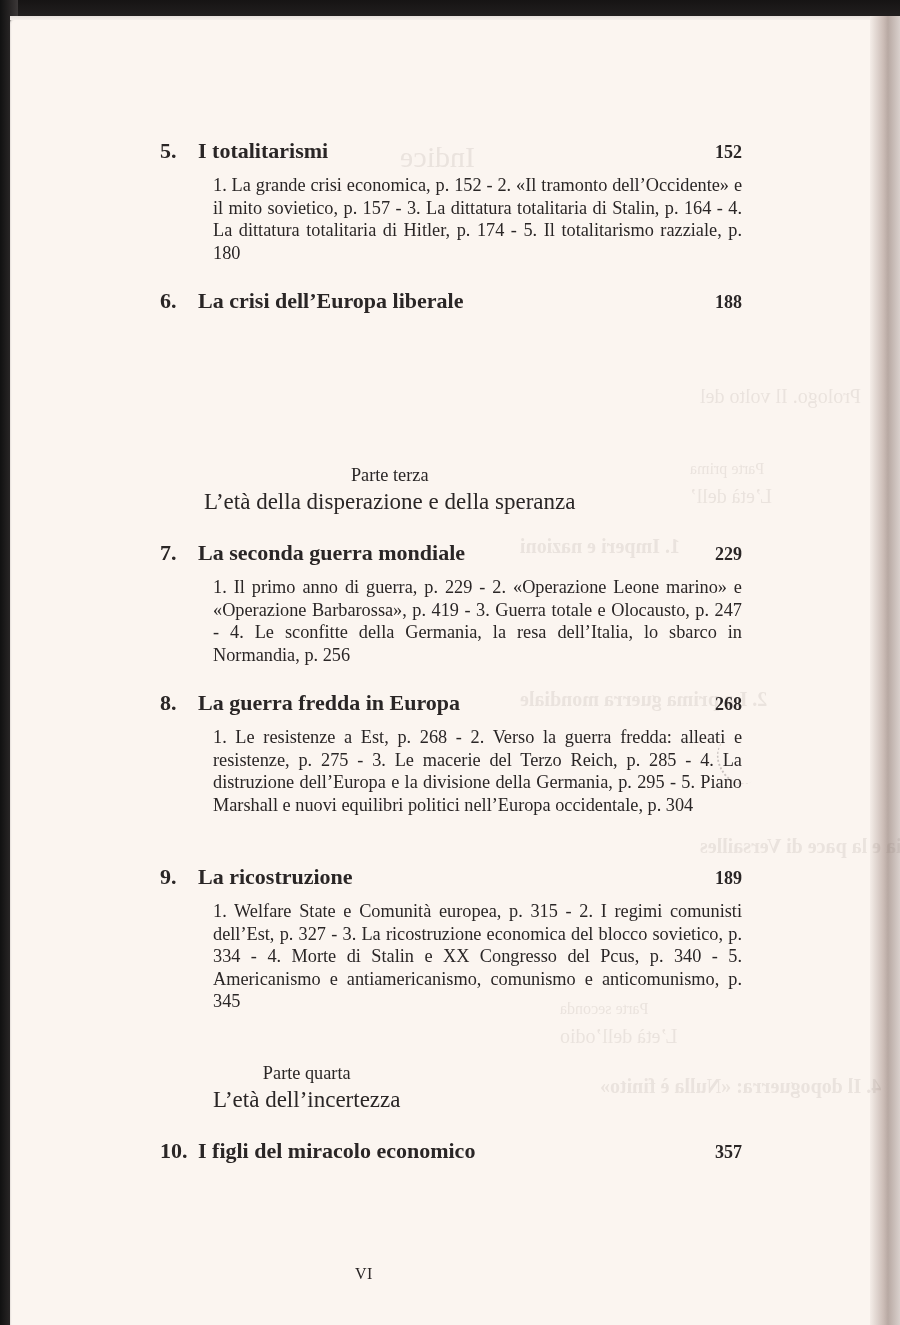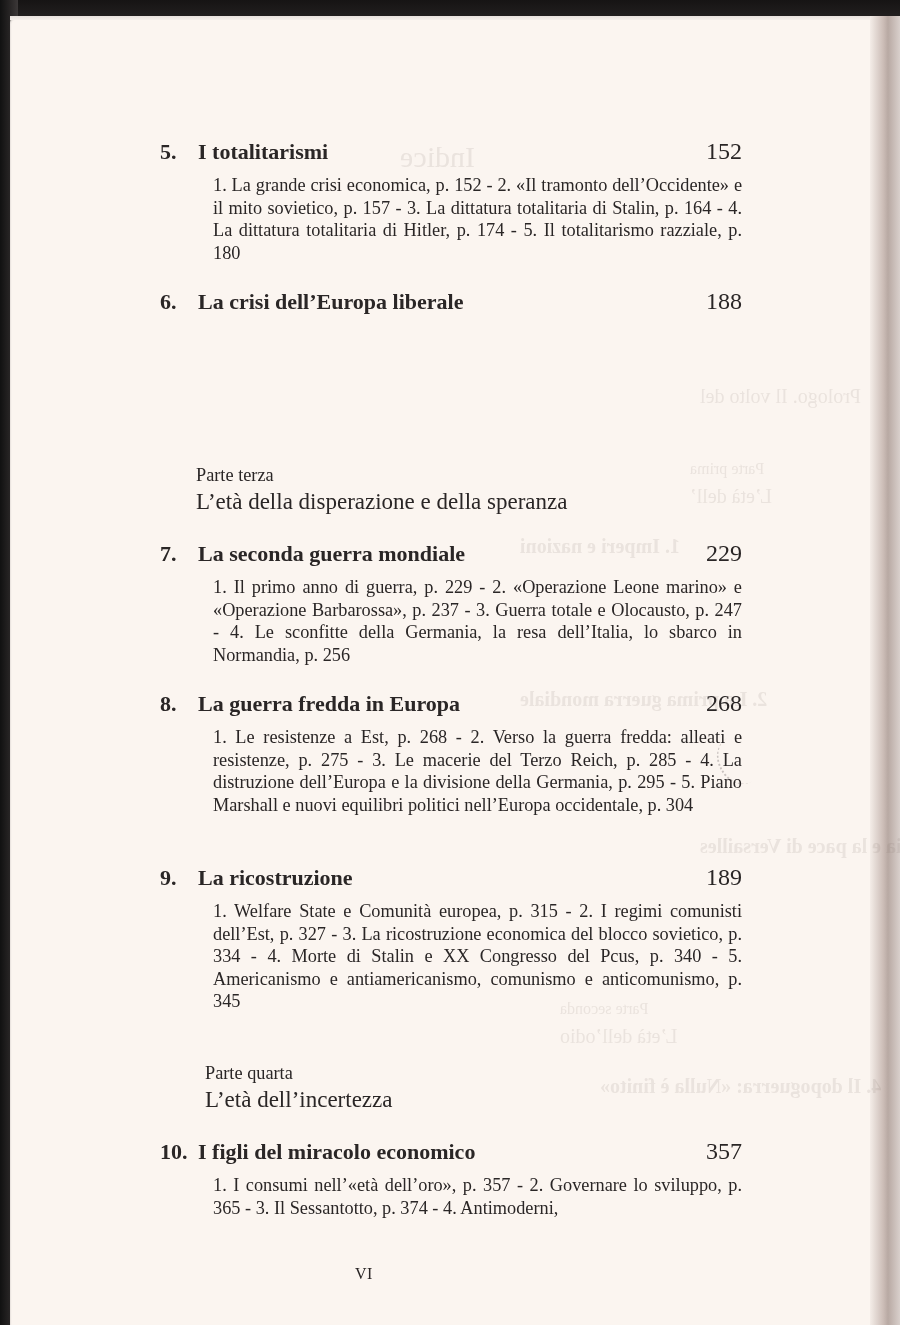--- a/index.html
+++ b/index.html
@@ -29,27 +29,27 @@
   }
   .gutter {
     position: absolute; right: 0; top: 16px; width: 30px; height: 1309px;
     background: linear-gradient(90deg, #f4ede8 0%, #cbbcb6 45%, #b8a9a3 60%, #d9d0cc 100%);
   }
 
   .chapter { position: absolute; left: 160px; width: 582px; }
   .ch-head { display: flex; align-items: baseline; font-weight: bold; font-size: 22px; line-height: 26px; }
   .ch-num { width: 38px; flex: none; }
   .ch-title { flex: 1; }
-  .ch-page { font-weight: normal; font-size: 24px; margin-left: auto; }
+  .ch-page { font-weight: bold; font-size: 18px; margin-left: auto; }
   .ch-body {
     margin-left: 53px; margin-top: 9px;
     font-size: 18.3px; line-height: 22.5px; text-align: justify;
     hyphens: manual;
   }
-  .part { position: absolute; left: 196px; }
+  .part { position: absolute; left: 204px; text-align: center; }
   .part-label { font-size: 18.3px; line-height: 22px; }
   .part-title { font-size: 23px; line-height: 28px; margin-top: 2px; }
 
   .folio { position: absolute; left: 0; width: 728px; top: 1265px; text-align: center; font-size: 16px; letter-spacing: 0.5px; }
 
   .ghost {
     position: absolute; color: rgba(120,105,100,0.13);
     font-size: 20px; white-space: nowrap; pointer-events: none;
   }
   .ghost.flip { transform: scaleX(-1); }
@@ -101,21 +101,21 @@
   <div class="part-label">Parte terza</div>
   <div class="part-title">L’età della disperazione e della speranza</div>
 </div>
 
 <div class="chapter" style="top:540px;">
   <div class="ch-head">
     <span class="ch-num">7.</span>
     <span class="ch-title">La seconda guerra mondiale</span>
     <span class="ch-page">229</span>
   </div>
-  <div class="ch-body">1. Il primo anno di guerra, p. 229 - 2. «Operazione Leone marino» e «Operazione Barbarossa», p. 237 - 3. Guerra totale e Olocausto, p. 247 - 4. Le sconfitte della Germania, la resa dell’Italia, lo sbarco in Normandia, p. 256</div>
+  <div class="ch-body">1. Il primo anno di guerra, p. 229 - 2. «Operazione Leone marino» e «Operazione Barbarossa», p. 419 - 3. Guerra totale e Olocausto, p. 247 - 4. Le sconfitte della Germania, la resa dell’Italia, lo sbarco in Normandia, p. 256</div>
 </div>
 
 <div class="chapter" style="top:690px;">
   <div class="ch-head">
     <span class="ch-num">8.</span>
     <span class="ch-title">La guerra fredda in Europa</span>
     <span class="ch-page">268</span>
   </div>
   <div class="ch-body">1. Le resistenze a Est, p. 268 - 2. Verso la guerra fredda: alleati e resistenze, p. 275 - 3. Le macerie del Terzo Reich, p. 285 - 4. La distruzione dell’Europa e la divisione della Germania, p. 295 - 5. Piano Marshall e nuovi equilibri po­litici nell’Europa occidentale, p. 304</div>
 </div>
@@ -133,16 +133,15 @@
   <div class="part-label">Parte quarta</div>
   <div class="part-title">L’età dell’incertezza</div>
 </div>
 
 <div class="chapter" style="top:1138px;">
   <div class="ch-head">
     <span class="ch-num">10.</span>
     <span class="ch-title">I figli del miracolo economico</span>
     <span class="ch-page">357</span>
   </div>
-  <div class="ch-body">1. I consumi nell’«età dell’oro», p. 357 - 2. Governare lo sviluppo, p. 365 - 3. Il Sessantotto, p. 374 - 4. Antimoderni,</div>
 </div>
 
 <div class="folio">VI</div>
 
 </body></html>

